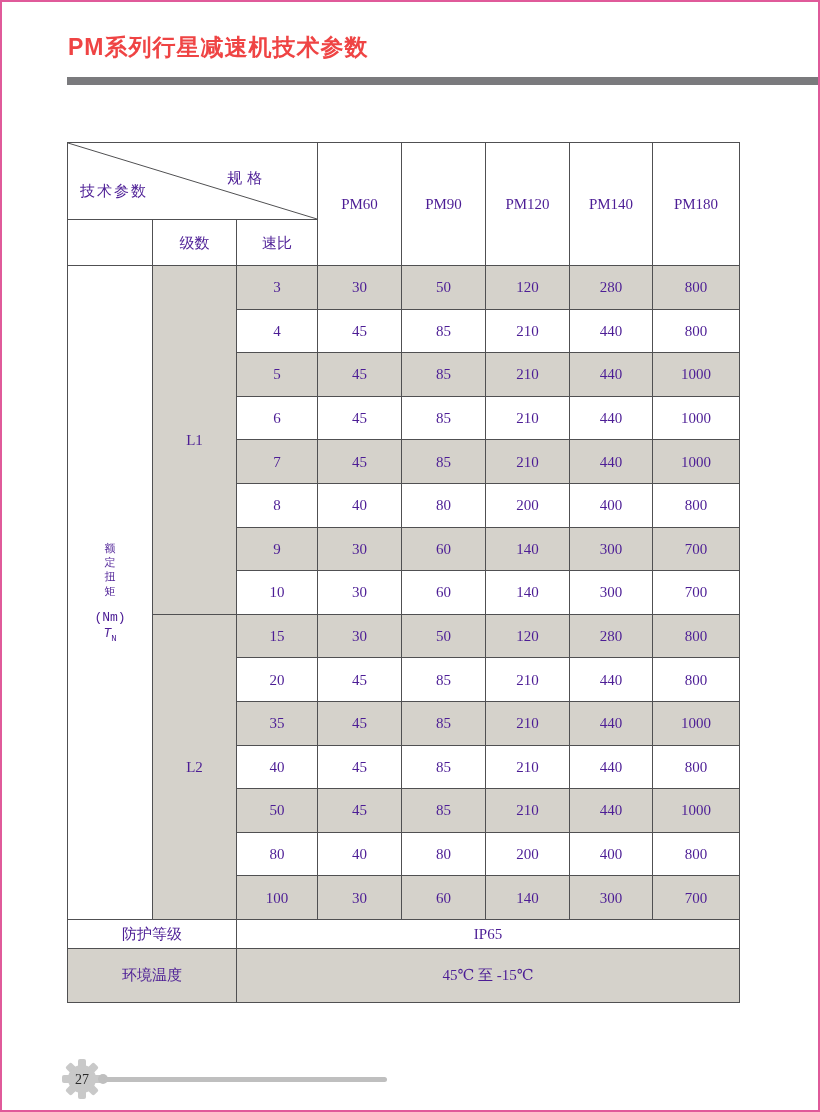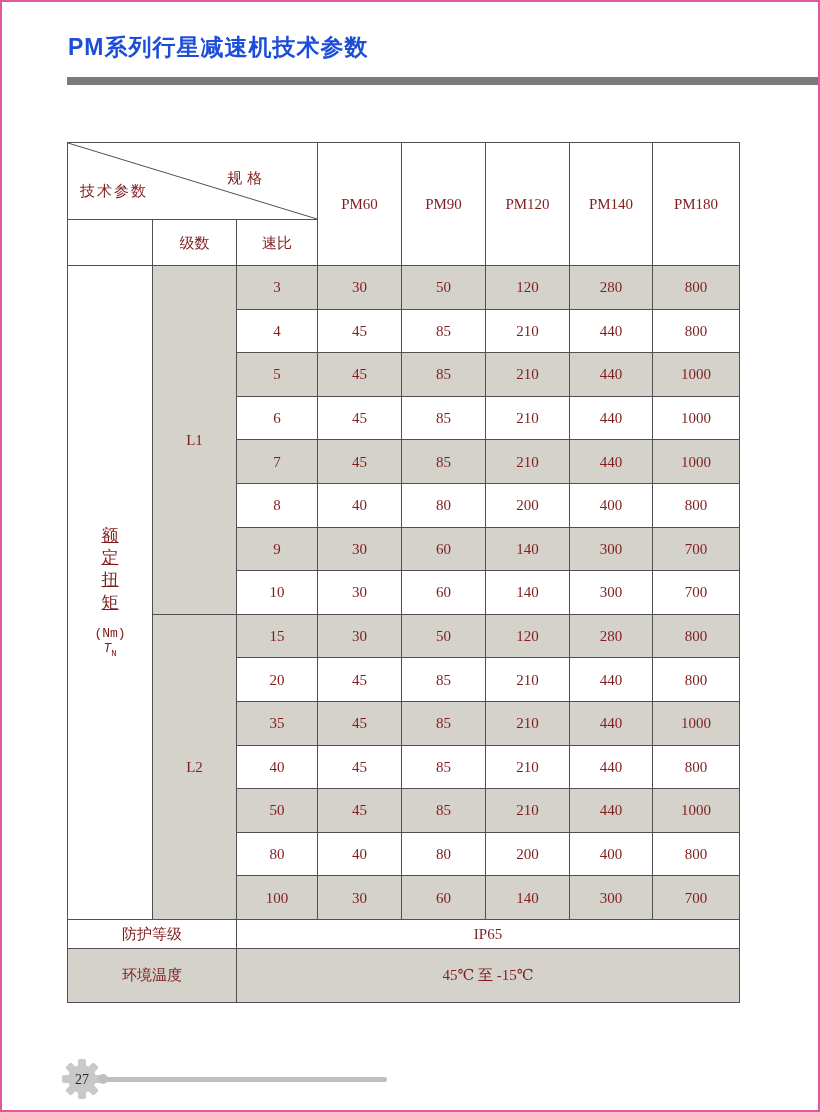--- a/index.html
+++ b/index.html
@@ -3,29 +3,29 @@
 <meta charset="utf-8">
 <style>
   html,body{margin:0;padding:0;background:#fff;}
   .page{
     position:relative;width:820px;height:1112px;box-sizing:border-box;
     background:#ffffff;border:2px solid #e05a9a;overflow:hidden;
     font-family:"Liberation Sans","DejaVu Sans",sans-serif;color:#231f20;
   }
   .page-title{
     position:absolute;left:66px;top:30px;font-size:23px;font-weight:700;
-    letter-spacing:1px;color:#1d4ed8;
+    letter-spacing:1px;color:#ef4444;
     font-family:"Liberation Sans","DejaVu Sans",sans-serif;
   }
   .title-bar{position:absolute;left:65px;top:75px;width:751px;height:8px;background:#7a7a7d;}
 
   table.spec-table{
     position:absolute;left:65px;top:140px;width:672px;
     border-collapse:collapse;table-layout:fixed;
-    font-family:"Liberation Serif","DejaVu Serif",serif;color:#7f1d1d;
+    font-family:"Liberation Serif","DejaVu Serif",serif;color:#4c1d95;
   }
   .spec-table td{
     border:1px solid #505052;text-align:center;vertical-align:middle;
     padding:0;font-size:15px;line-height:1.2;
   }
   tr.hrow1{height:77px;}
   tr.hrow2{height:46px;}
   tr.drow{height:43.6px;}
   tr.frow1{height:29px;}
   tr.frow2{height:54px;}
@@ -33,21 +33,21 @@
   td.corner-cell{position:relative;}
   .diag{position:absolute;left:0;top:0;width:100%;height:100%;display:block;}
   .corner-tr{position:absolute;right:20%;top:34%;font-size:15px;letter-spacing:5px;}
   .corner-bl{position:absolute;left:12px;bottom:19px;font-size:15px;letter-spacing:2px;}
 
   td.torque-cell{background:#ffffff !important;}
   td.stage-cell{background:#d5d2cb !important;}
   tr.drow.shaded td{background:#d5d2cb;}
   tr.frow2 td{background:#d5d2cb;}
 
-  .vert{width:1.15em;margin:0 auto;word-break:break-all;line-height:1.3;font-size:17px;letter-spacing:0;text-decoration:underline;}
+  .vert{width:1.15em;margin:0 auto;word-break:break-all;line-height:1.3;font-size:11px;letter-spacing:0;}
   .unit{font-size:13px;margin-top:12px;font-family:"Liberation Mono","DejaVu Sans Mono",monospace;}
   .sym{font-size:13px;font-family:Liberation Mono, monospace;}
   .sym i{font-style:italic;}
   .sym sub{font-size:9px;}
 
   .footer-gear{position:absolute;left:58px;top:1055px;}
   .footer-dot{position:absolute;left:96px;top:1072px;width:10px;height:10px;border-radius:50%;background:#bfbfbf;}
   .footer-line{position:absolute;left:102px;top:1075px;width:283px;height:5px;border-radius:3px;background:#bfbfbf;}
 </style>
 </head>

